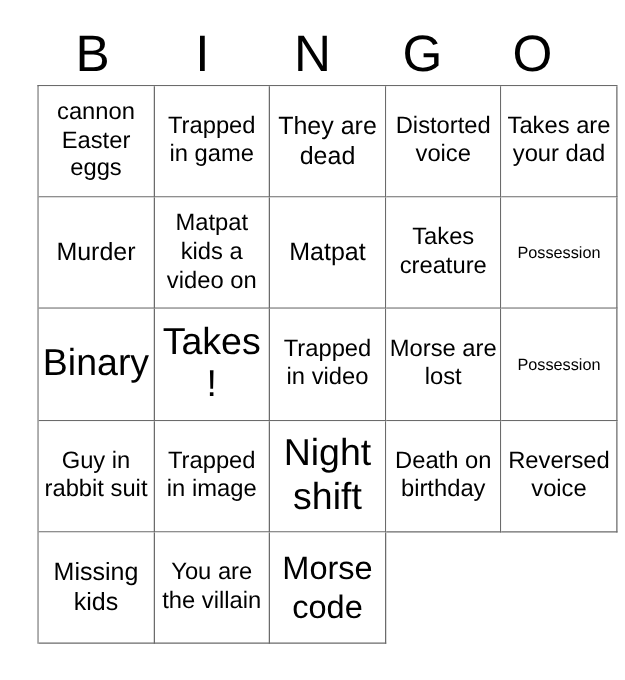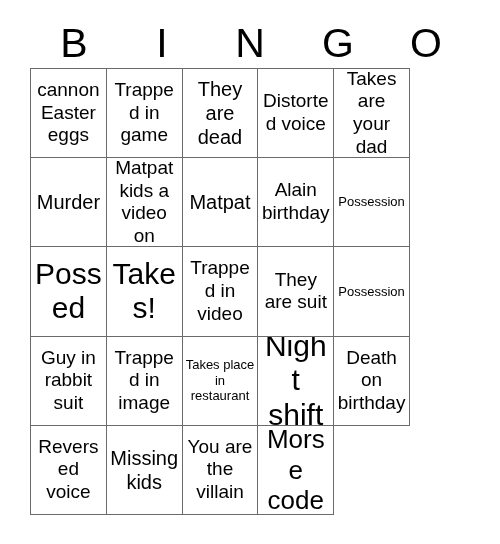--- a/index.html
+++ b/index.html
@@ -42,21 +42,21 @@
     line-height: 44px;
     font-weight: 400;
     letter-spacing: 0px;
     color: #000;
   }
   
   .grid {
     position: absolute;
     left: 30px;
     top: 68px;
-    width: 380px;
+    width: 464px;
     height: 447px;
     display: grid;
     grid-template-columns: repeat(5, 1fr);
     grid-template-rows: repeat(5, 1fr);
     border-top: 1px solid #6b6b6b;
     border-left: 1px solid #6b6b6b;
     box-sizing: border-box;
     background: #ffffff;
   }
   .cell {
@@ -120,50 +120,47 @@
     <div class="cell s-lg">
         <span class="cell-text">Murder</span>
       </div>
     <div class="cell s-md">
         <span class="cell-text">Matpat kids a video on</span>
       </div>
     <div class="cell s-lg">
         <span class="cell-text">Matpat</span>
       </div>
     <div class="cell s-md">
-        <span class="cell-text">Alain birthday</span>
+        <span class="cell-text">Takes creature</span>
       </div>
 
     <div class="cell s-sm">
         <span class="cell-text">Possession</span>
       </div>
     <div class="cell s-xxl">
-        <span class="cell-text">Possed</span>
+        <span class="cell-text">Binary</span>
       </div>
     <div class="cell s-xxl">
         <span class="cell-text">Takes!</span>
       </div>
     <div class="cell s-md">
         <span class="cell-text">Trapped in video</span>
       </div>
     <div class="cell s-md">
-        <span class="cell-text">They are suit</span>
+        <span class="cell-text">Morse are lost</span>
       </div>
 
     <div class="cell s-sm">
         <span class="cell-text">Possession</span>
       </div>
     <div class="cell s-md">
         <span class="cell-text">Guy in rabbit suit</span>
       </div>
     <div class="cell s-md">
         <span class="cell-text">Trapped in image</span>
-      </div>
-    <div class="cell s-sm">
-        <span class="cell-text">Takes place in restaurant</span>
       </div>
     <div class="cell s-xxl">
         <span class="cell-text">Night shift</span>
       </div>
 
     <div class="cell s-md">
         <span class="cell-text">Death on birthday</span>
       </div>
     <div class="cell s-md">
         <span class="cell-text">Reversed voice</span>

